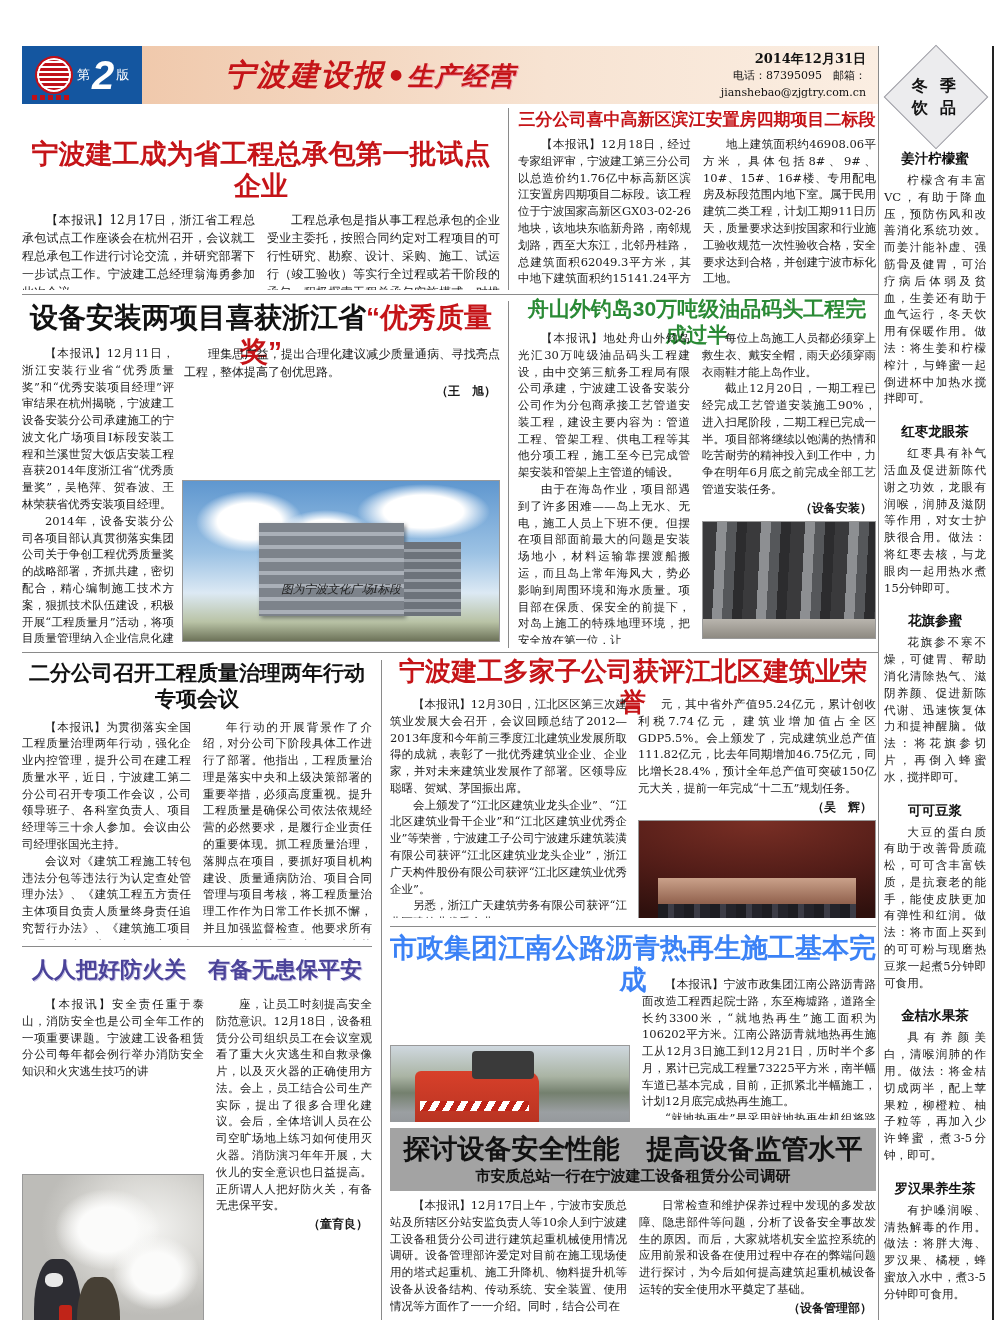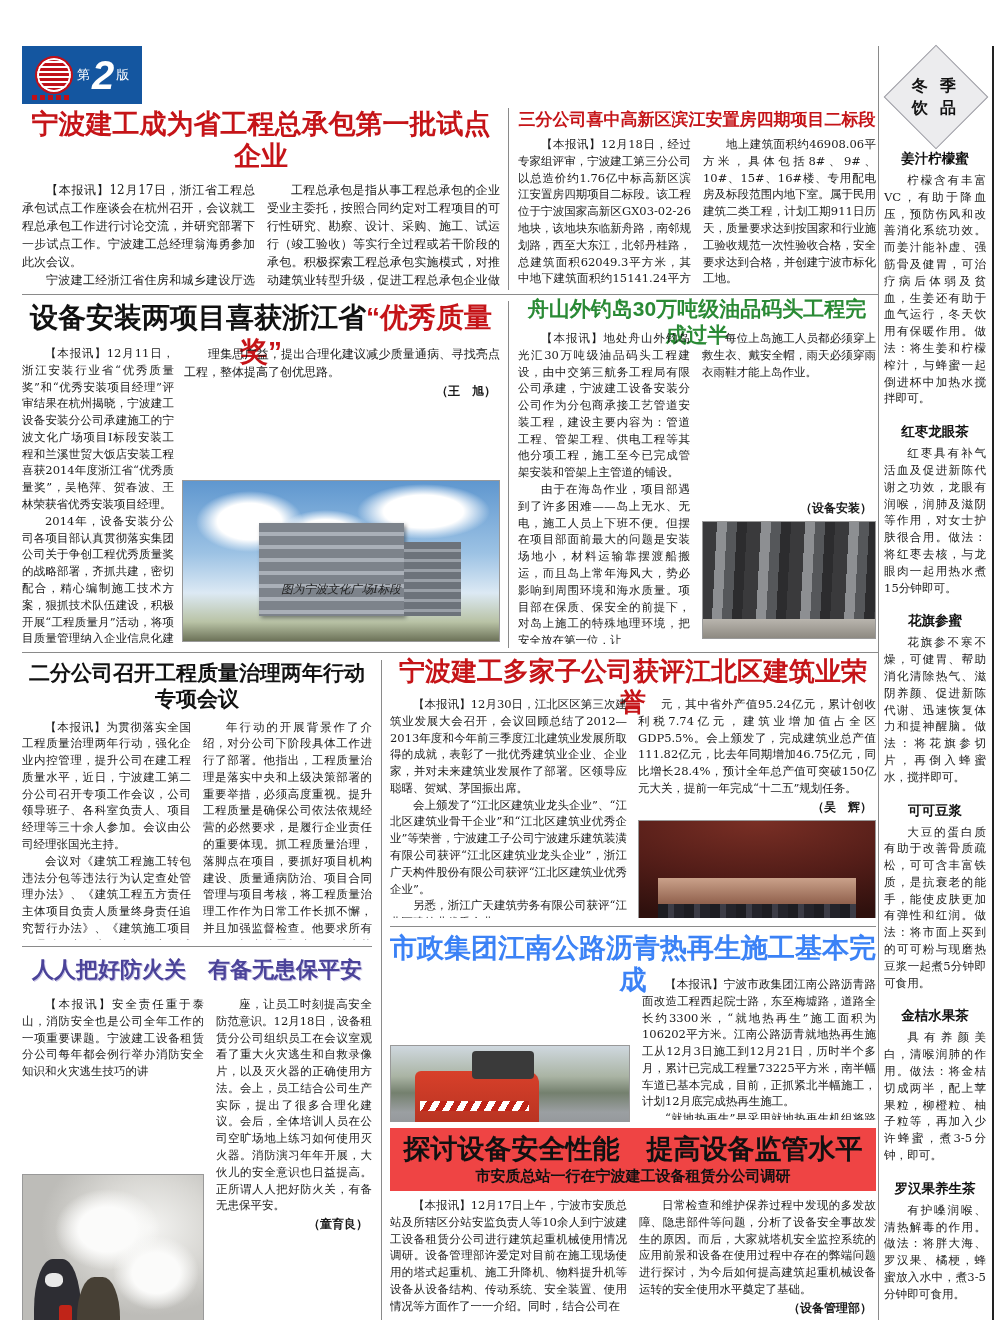--- a/index.html
+++ b/index.html
@@ -55,36 +55,47 @@
   .smoke-puff{position:absolute;background:radial-gradient(closest-side,#fbfbfa 55%,rgba(250,250,250,0));border-radius:50%;}
   .fig{position:absolute;background:#2d2d33;border-radius:40% 40% 8% 8%/55% 55% 8% 8%;}
   .fig-mask{position:absolute;background:#e8e8e8;border-radius:40%;}
   .extinguisher{position:absolute;background:#c02418;border-radius:3px;}
   .ph-road{position:absolute;inset:0;background:linear-gradient(180deg,#cfd8df 0%,#aab4a4 22%,#74806e 34%,#9b9fa2 48%,#6f7276 100%);}
   .roller-body{position:absolute;left:10%;top:18%;width:52%;height:48%;background:linear-gradient(180deg,#d8402a,#b03020);border-radius:6px 12px 4px 4px;}
   .roller-stripe{position:absolute;left:12%;top:40%;width:46%;height:7%;background:repeating-linear-gradient(120deg,#fff 0 6px,#c02418 6px 12px);}
   .roller-cab{position:absolute;left:34%;top:4%;width:26%;height:20%;background:#3a3a3a;border-radius:4px;}
   
   .right-note{overflow:hidden;}
-  .cream-band{background:#ef4444;}
+  .cream-band{background:#a3a3a3;}
 </style>
 </head>
 <body>
 
 <div class="page">
 
   <div class="abs logo-box">
     <span class="logo-circle"></span>
     <span class="logo-dots"></span>
     <span class="page-num-wrap">
       <span class="page-num-small">第</span>
       <span class="page-num-big">2</span>
       <span class="page-num-small">版</span>
     </span>
   </div>
+  <div class="abs banner">
+    <div class="masthead">
+      <span class="paper-name">宁波建设报</span>
+      <span class="dot">●</span>
+      <span class="section-name">生产经营</span>
+    </div>
+    <div class="banner-right">
+      <div class="banner-date">2014年12月31日</div>
+      <div class="banner-contact">电话：87395095　邮箱：jianshebao@zjgtry.com.cn</div>
+    </div>
+  </div>
 
   <div class="abs vline" style="left:878px;top:46px;height:1274px;"></div>
   <aside class="abs sidebar">
     <div class="diamond">
       <div class="diamond-text">
         <div>冬 季</div>
         <div>饮 品</div>
       </div>
     </div>
     <div class="drink">
@@ -107,21 +118,21 @@
         <h3>金桔水果茶</h3>
         <p>具有养颜美白，清喉润肺的作用。做法：将金桔切成两半，配上苹果粒，柳橙粒、柚子粒等，再加入少许蜂蜜，煮3-5分钟，即可。</p>
       </div>
     <div class="drink">
         <h3>罗汉果养生茶</h3>
         <p>有护嗓润喉、清热解毒的作用。做法：将胖大海、罗汉果、橘梗，蜂蜜放入水中，煮3-5分钟即可食用。</p>
       </div>
   </aside>
 
   <section class="art" style="left:22px;top:108px;width:478px;height:182px;">
-    <h1 class="hl red" style="font-size:27px;line-height:1.2;margin-bottom:8px;">宁波建工成为省工程总承包第一批试点企业</h1>
+    <h1 class="hl red" style="font-size:27px;line-height:1.2;margin-bottom:8px;margin-top:30px;">宁波建工成为省工程总承包第一批试点企业</h1>
     <div class="cols">
       <div class="col" style="height:132px;">
         <p class="para">【本报讯】12月17日，浙江省工程总承包试点工作座谈会在杭州召开，会议就工程总承包工作进行讨论交流，并研究部署下一步试点工作。宁波建工总经理翁海勇参加此次会议。</p>
         <p class="para">宁波建工经浙江省住房和城乡建设厅选定，作为浙江省工程总承包第一批试点企业，同时公司承建的宁波慈溪观海卫镇环城东路拆迁安置及新区改造安置工程也被选为首批试点项目。据</p>
       </div>
       <div class="col" style="height:132px;">
         <p class="para">工程总承包是指从事工程总承包的企业受业主委托，按照合同约定对工程项目的可行性研究、勘察、设计、采购、施工、试运行（竣工验收）等实行全过程或若干阶段的承包。积极探索工程总承包实施模式，对推动建筑业转型升级，促进工程总承包企业做大做强有着重大意义。</p>
 
       </div>
     </div>
@@ -164,20 +175,21 @@
   <div class="abs vline" style="left:508px;top:301px;height:347px;"></div>
   <section class="art" style="left:518px;top:296px;width:358px;height:352px;">
     <h1 class="hl green" style="font-size:21px;line-height:1.25;margin-bottom:5px;">舟山外钓岛30万吨级油品码头工程完成过半</h1>
     <div class="abs" style="left:0;top:34px;width:172px;height:314px;overflow:hidden;">
       <p class="para para-sm">【本报讯】地处舟山外钓岛光汇30万吨级油品码头工程建设，由中交第三航务工程局有限公司承建，宁波建工设备安装分公司作为分包商承接工艺管道安装工程，建设主要内容为：管道工程、管架工程、供电工程等其他分项工程，施工至今已完成管架安装和管架上主管道的铺设。</p>
       <p class="para para-sm">由于在海岛作业，项目部遇到了许多困难——岛上无水、无电，施工人员上下班不便。但摆在项目部面前最大的问题是安装场地小，材料运输靠摆渡船搬运，而且岛上常年海风大，势必影响到周围环境和海水质量。项目部在保质、保安全的前提下，对岛上施工的特殊地理环境，把安全放在第一位，让</p>
     </div>
     <div class="abs" style="left:184px;top:34px;width:174px;height:314px;overflow:hidden;">
       <div style="height:168px;overflow:hidden;">
         <p class="para para-sm">每位上岛施工人员都必须穿上救生衣、戴安全帽，雨天必须穿雨衣雨鞋才能上岛作业。</p>
+        <p class="para para-sm">截止12月20日，一期工程已经完成工艺管道安装施工90%，进入扫尾阶段，二期工程已完成一半。项目部将继续以饱满的热情和吃苦耐劳的精神投入到工作中，力争在明年6月底之前完成全部工艺管道安装任务。</p>
       </div>
       <div class="byline">（设备安装）</div>
       <div class="photo" style="width:174px;height:118px;margin-top:4px;">
         <div class="ph-pipes"></div>
         <div class="ph-pipes-ground"></div>
       </div>
     </div>
   </section>
   <div class="abs hr" style="left:22px;top:652px;width:856px;"></div>
 

